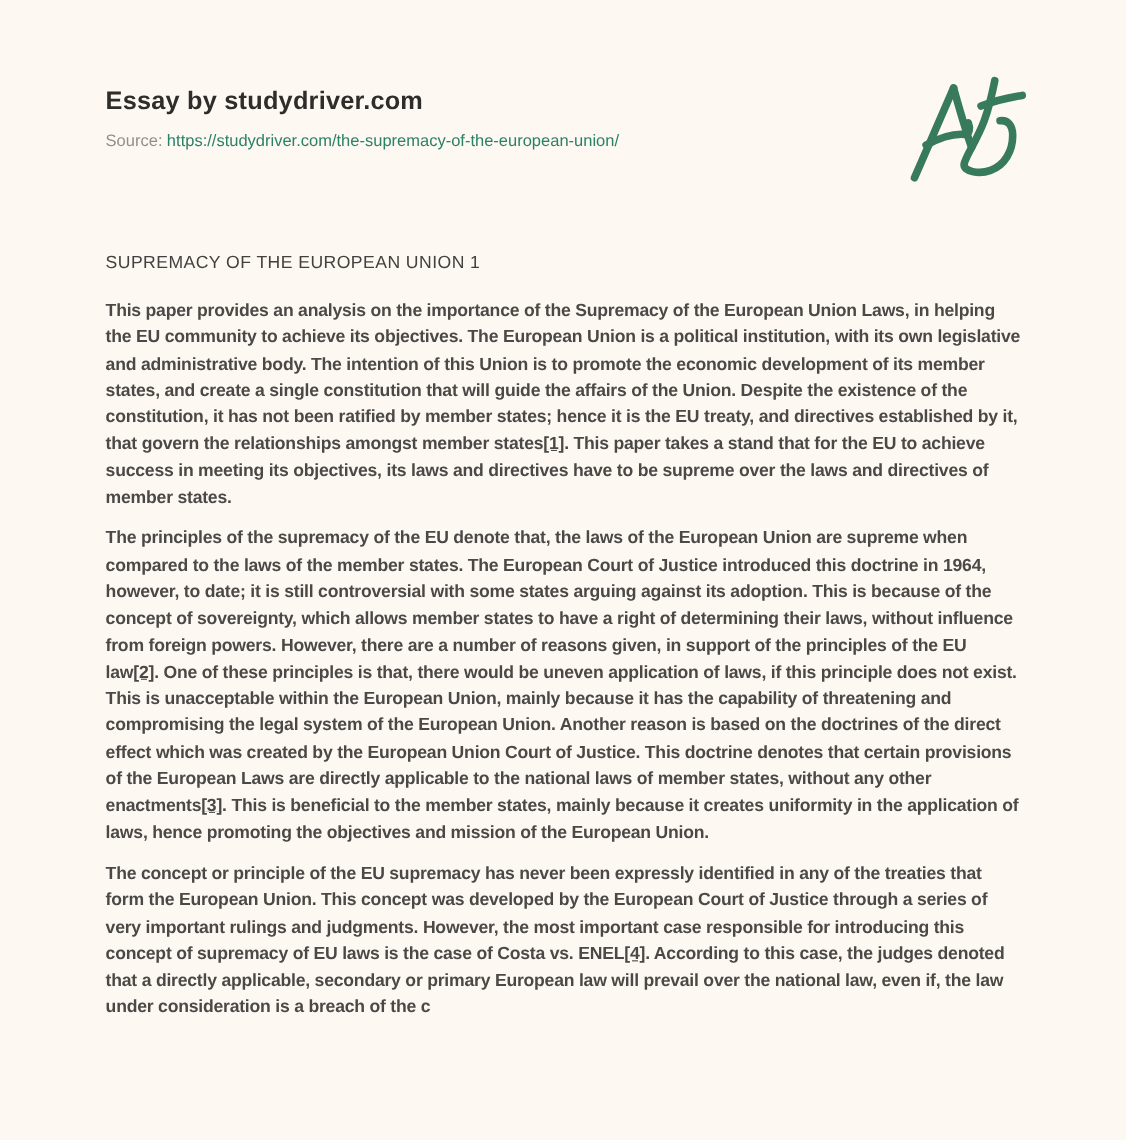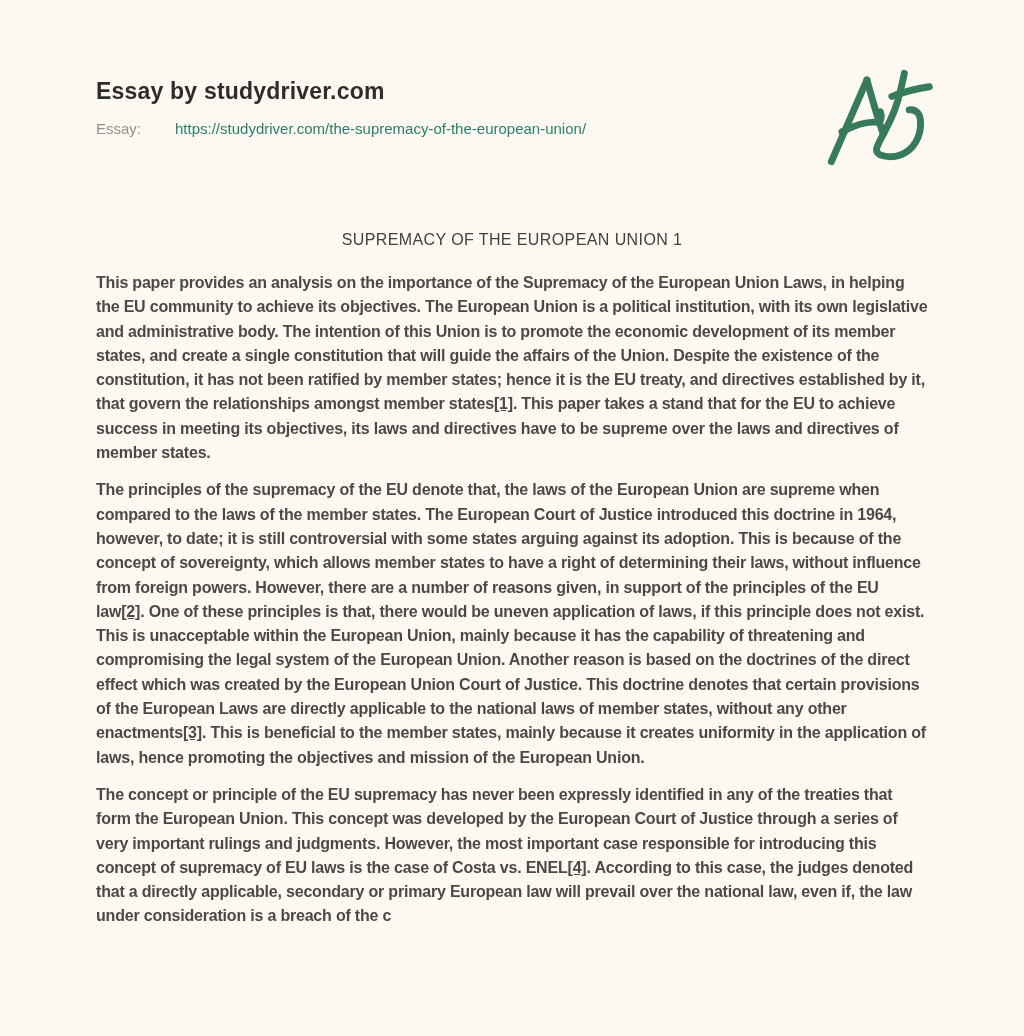--- a/index.html
+++ b/index.html
@@ -36,21 +36,20 @@
     font-size: 15px;
   }
   .source-label {
     color: #93908c;
     margin-right: 4px;
   }
   .source-link {
     color: #2a8169;
     text-decoration: none;
     cursor: pointer;
-    margin-left: 30px;
   }
   .logo {
     width: 120px;
     height: 102px;
     flex: 0 0 auto;
     margin-top: 2px;
     margin-right: -8px;
   }
   .logo svg { display: block; width: 100%; height: 100%; }
   .essay-title {
@@ -59,21 +58,20 @@
     line-height: 34px;
     font-weight: 700;
     color: #262626;
     letter-spacing: 0.1px;
   }
   .running-head {
     margin-top: 63px;
     font-size: 16px;
     color: #434140;
     letter-spacing: 0.4px;
-    text-align: center;
   }
   .body-copy p {
     margin: 0 0 13px 0;
     font-size: 16px;
     line-height: 24.3px;
     letter-spacing: -0.2px;
     color: #4b4947;
     font-weight: bold;
   }
   .body-copy p:first-of-type { margin-top: 22px; }
@@ -85,21 +83,21 @@
 </style>
 </head>
 <body>
 
 <div class="page">
 
   <header class="header">
     <div class="header-text">
       <h1 class="site-title">Essay by studydriver.com</h1>
       <div class="source-line">
-        <span class="source-label">Essay:</span><a class="source-link">https://studydriver.com/the-supremacy-of-the-european-union/</a>
+        <span class="source-label">Source:</span><a class="source-link">https://studydriver.com/the-supremacy-of-the-european-union/</a>
       </div>
     </div>
 
     <div class="logo">
       <svg viewBox="0 0 125 105" fill="none" xmlns="http://www.w3.org/2000/svg">
         <g stroke="#377a5c" stroke-width="7.2" stroke-linecap="round" stroke-linejoin="round" fill="none">
 
           <path d="M16,99 C28,72 41,41 53,14"></path>
 
           <path d="M53,14 C58,32 63,50 70,70"></path>

